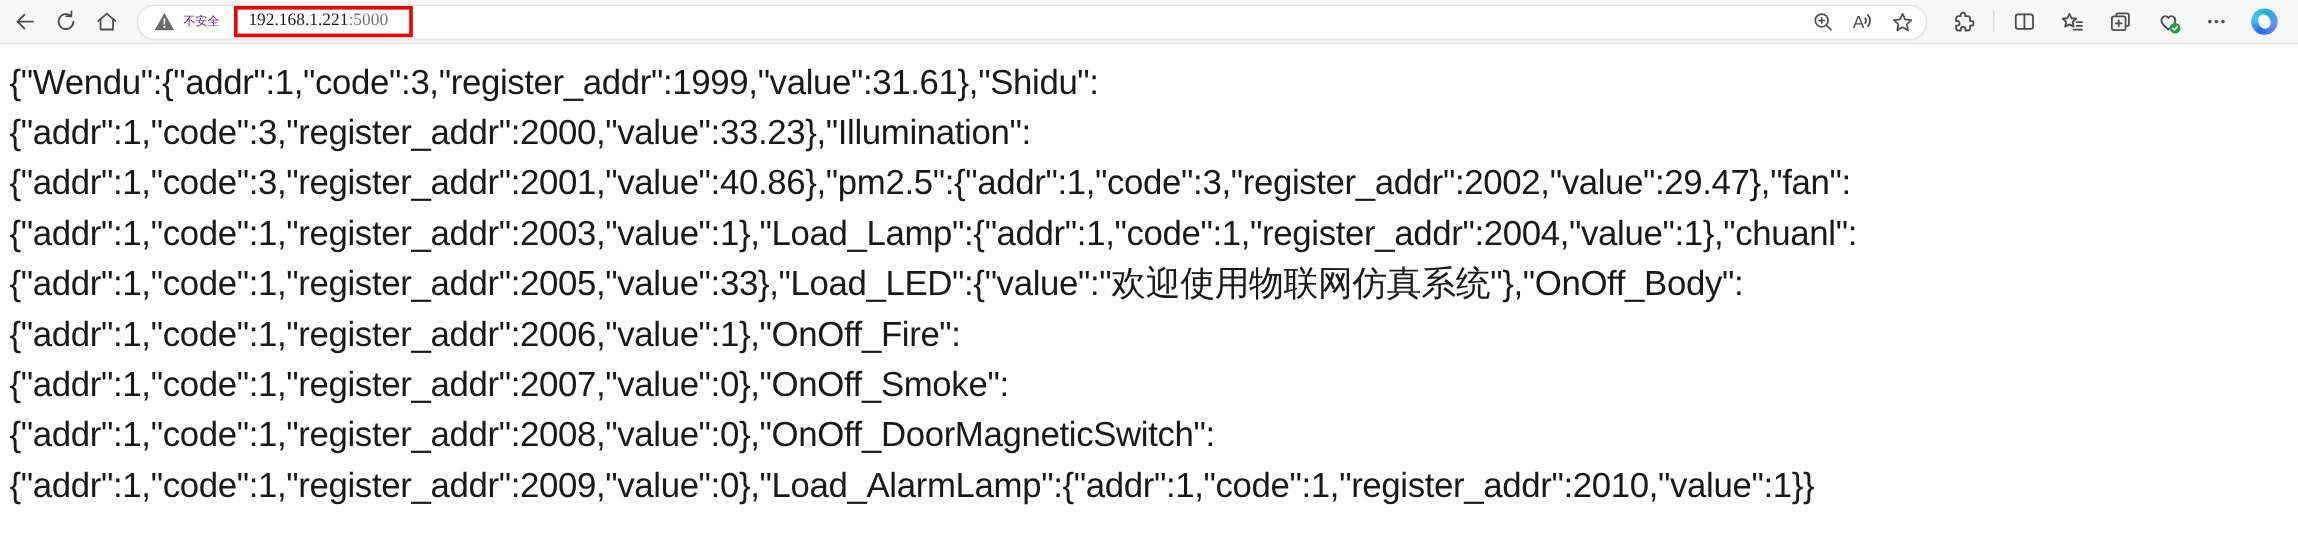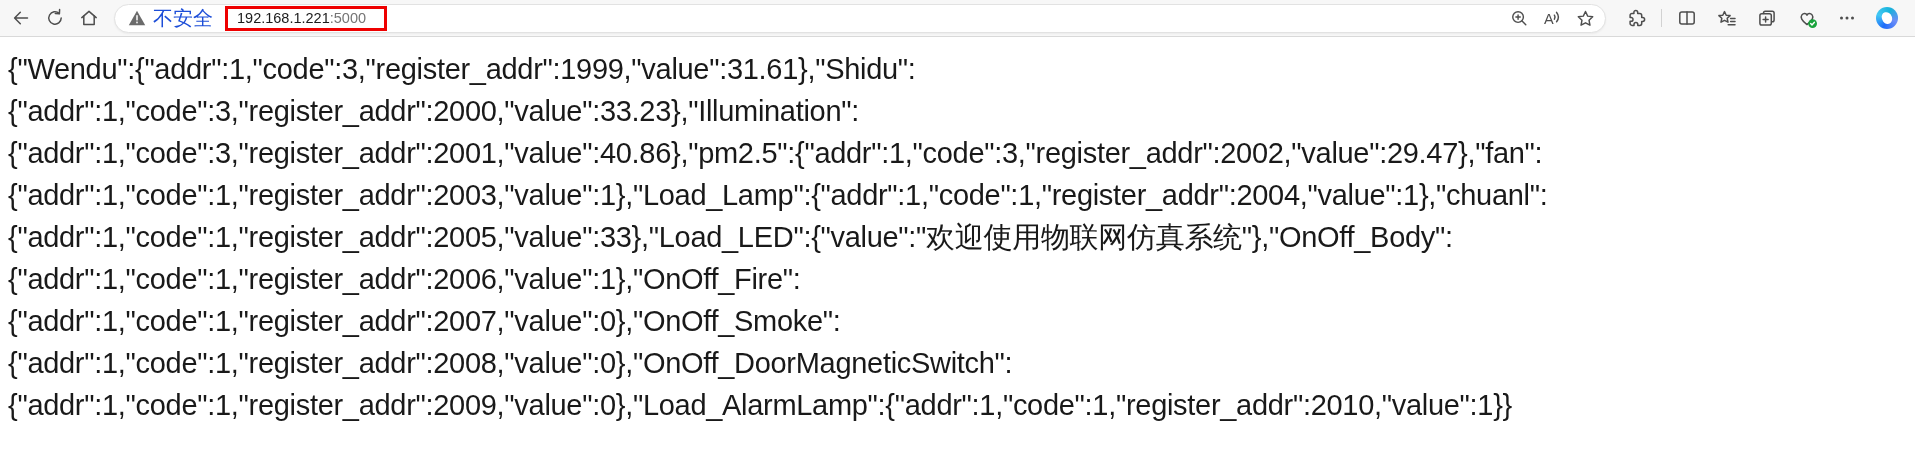--- a/index.html
+++ b/index.html
@@ -23,24 +23,24 @@
   }
   svg.ic { stroke:#4e4e4e; fill:none; stroke-width:1.5; stroke-linecap:round; stroke-linejoin:round; display:block; }
   svg.ic text { stroke:none; fill:#4e4e4e; }
   .addr-pill {
     flex:1 1 auto; min-width:0; height:29px; margin:0 12px 0 8px;
     background:#ffffff; border:1px solid #e2e2e2; border-radius:15px;
     box-shadow:0 1px 2px rgba(0,0,0,0.05);
     display:flex; align-items:center; padding:0 5px 0 13px;
   }
   .sec-chip { display:flex; align-items:center; gap:7px; flex:0 0 auto; cursor:pointer; }
-  .sec-label { font-size:20px; color:#1d4ed8; white-space:nowrap; }
+  .sec-label { font-size:10px; color:#701a75; white-space:nowrap; }
   .url-annotation {
     margin-left:12px; border:3px solid #ee0000;
-    padding:1px 18px 2px 9px; display:flex; align-items:center; flex:0 0 auto;
+    padding:1px 18px 2px 9px; display:flex; align-items:center; flex:0 0 auto;font-family:Liberation Serif, serif;
   }
   .url-text { font-size:14.5px; color:#1b1b1b; white-space:nowrap; }
   .url-port { color:#757575; }
   .pill-right { margin-left:auto; display:flex; align-items:center; gap:3px; }
   .pill-icon-btn {
     width:30px; height:26px; display:flex; align-items:center; justify-content:center;
     background:transparent; border:none; border-radius:5px; padding:0; cursor:pointer;
   }
   .tb-right { display:flex; align-items:center; gap:4px; flex:0 0 auto; }
   .tb-btn {

